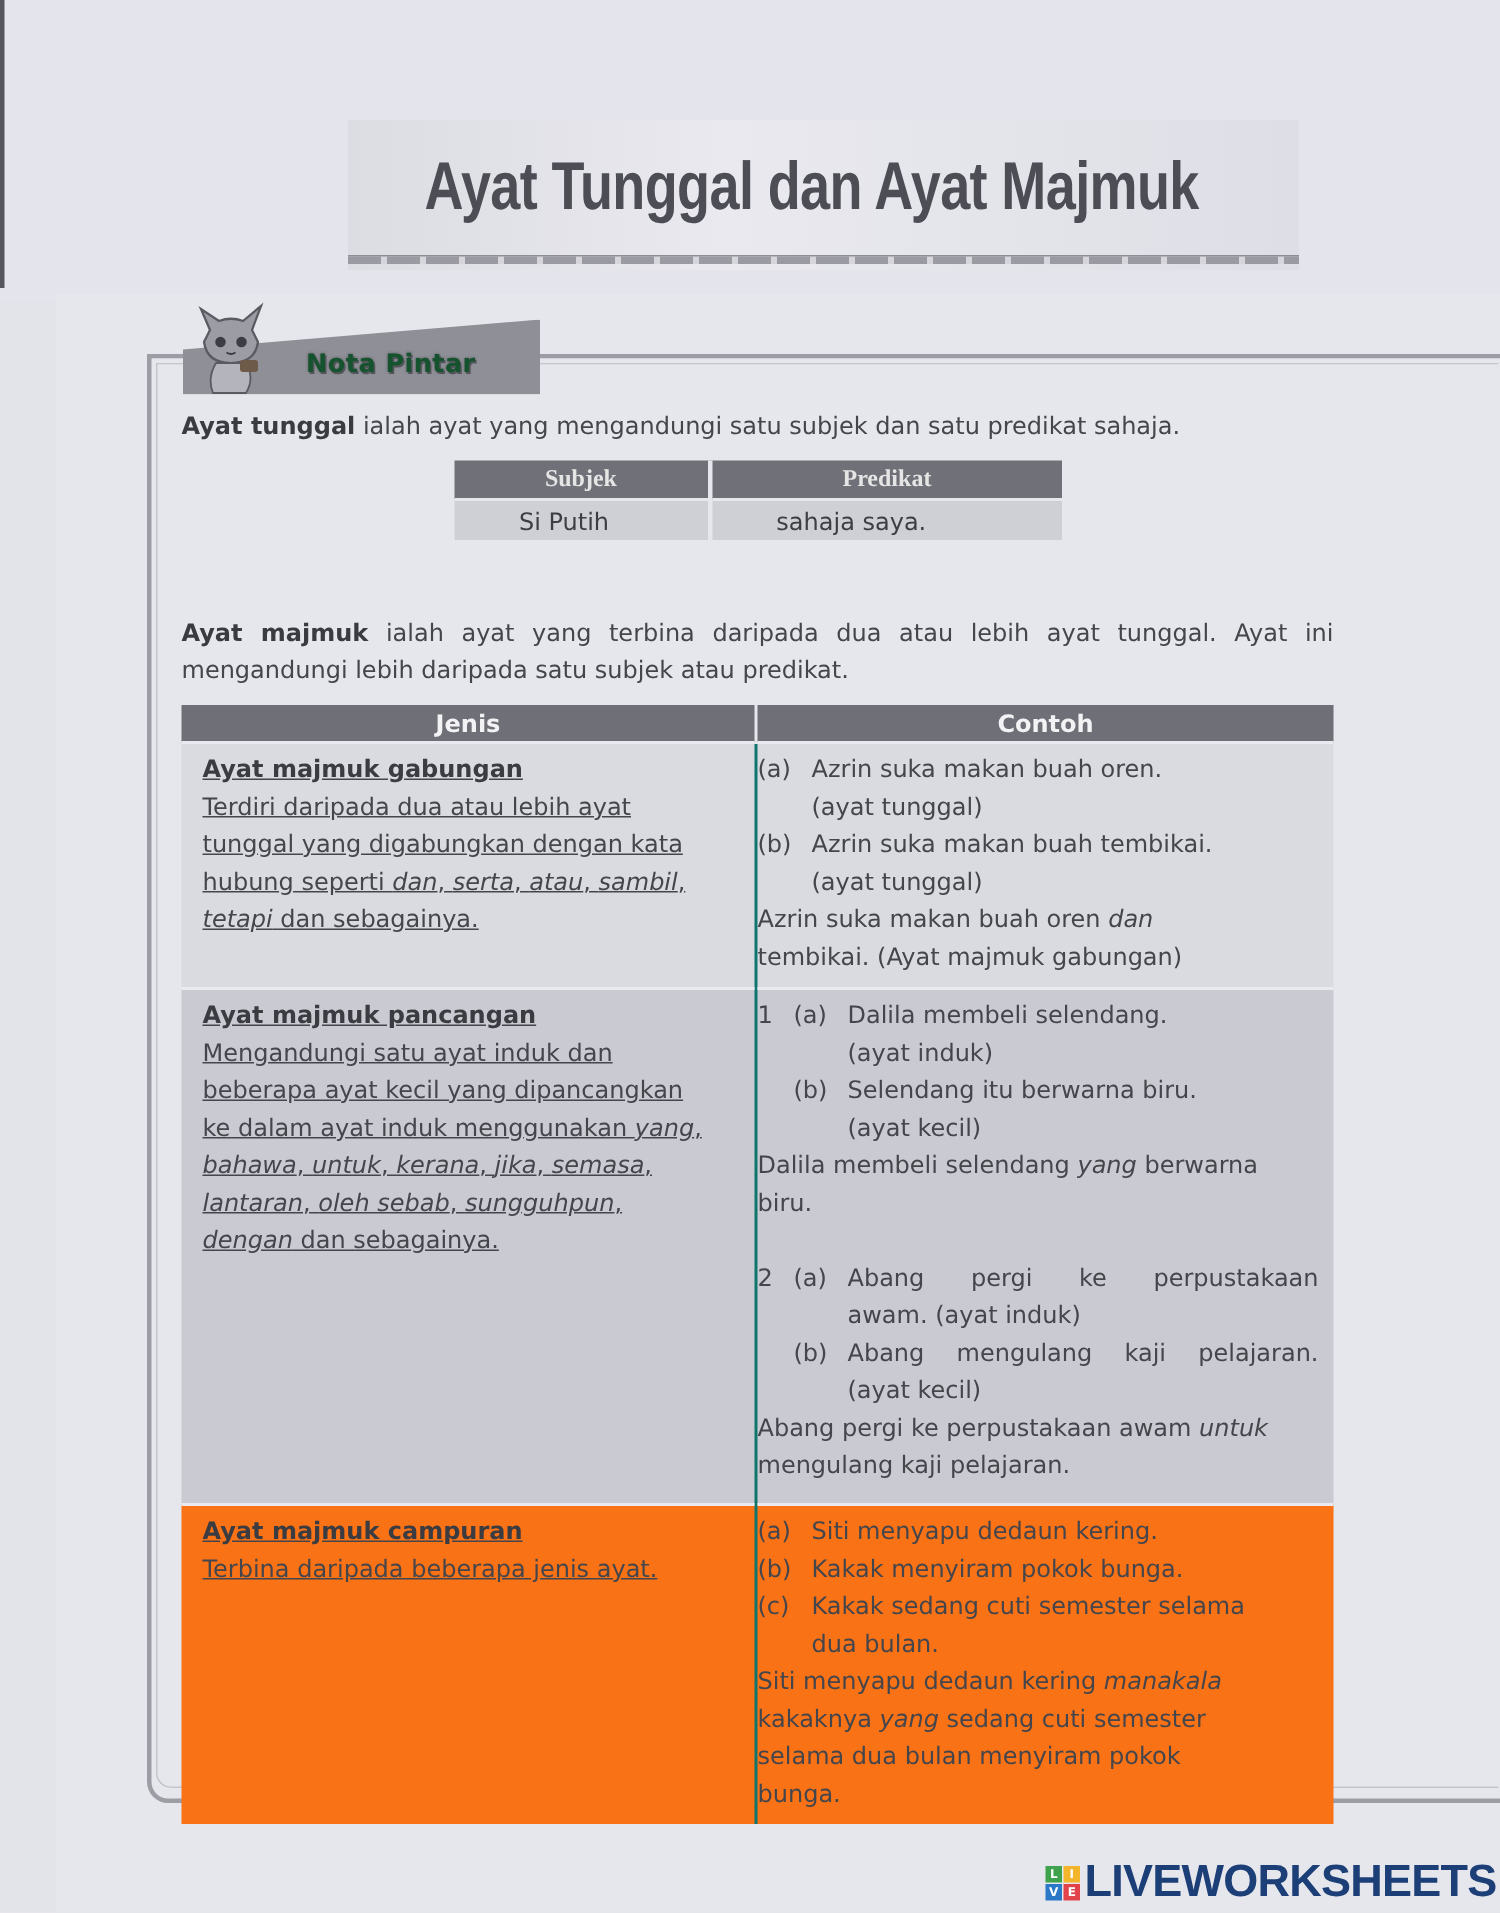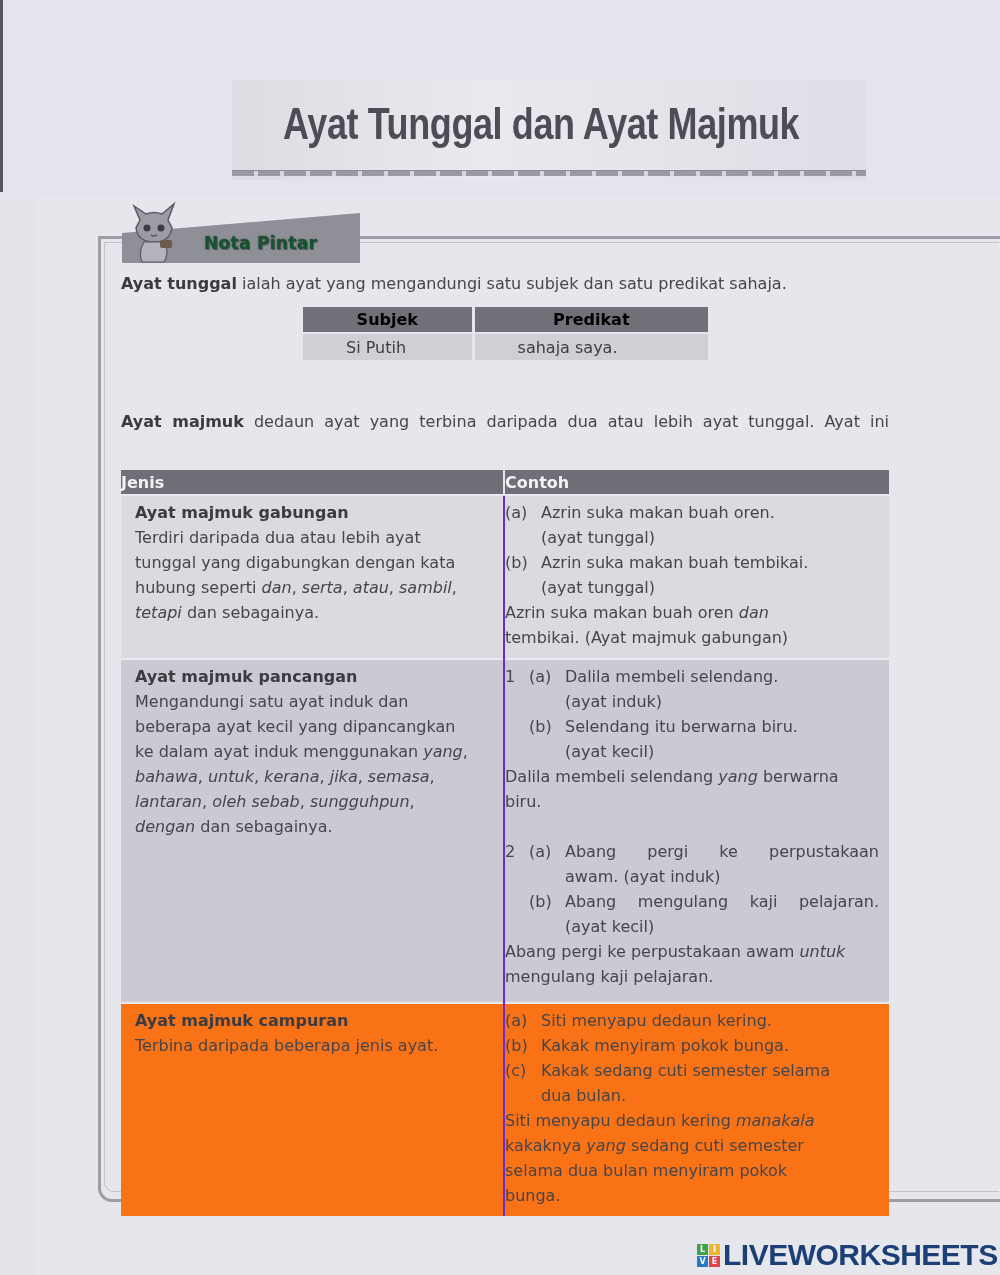--- a/index.html
+++ b/index.html
@@ -48,43 +48,43 @@
     text-shadow:0 0 2px #55555c,1px 1px 0 #55555c;
   }
   .cat { position:absolute; left:124px; top:198px; width:60px; height:66px; }
 
   .para { position:absolute; left:121px; font-size:16px; line-height:25px; color:#45454c; }
   .para b { color:#3a3a41;margin-top:47px; }
 
   table { border-collapse:collapse; }
   .small-table { position:absolute; left:303px; top:307px; width:405px; }
   .small-table th {
-    background:#707078; color:#000000; font-weight:bold; font-size:16px; height:25px;
-    padding:0; border-right:3px solid #e6e6ed; text-align:center;
+    background:#707078; color:#e5e5e5; font-weight:bold; font-size:16px; height:25px;
+    padding:0; border-right:3px solid #e6e6ed; text-align:center;font-family:Liberation Serif, serif;
   }
   .small-table td {
     font-size:16px; height:26px; padding:0 0 0 15px; border-right:3px solid #e6e6ed;
     border-top:2px solid #e6e6ed;
   }
   .small-table tr.r1 td { background:#dcdce3; }
   .small-table tr.r2 td { background:#cfcfd6;padding-left:43px; }
   .small-table th:last-child, .small-table td:last-child { border-right:none; }
 
   .big-table { position:absolute; left:121px; top:470px; width:768px; }
   .big-table th {
     background:#6f6f77; color:#f3f3f6; font-weight:bold; font-size:16px; height:24px;
-    padding:0; text-align:left;
+    padding:0; text-align:center;
   }
   .big-table th:first-child { width:382px; border-right:2px solid #e6e6ed; }
   .big-table td {
     vertical-align:top; font-size:16px; line-height:25px; color:#45454c;
     padding:4px 10px 8px 14px;
     border-top:2px solid #e9e9ef;
   }
-  .big-table td:first-child { border-right:2px solid #6d28d9; }
+  .big-table td:first-child { border-right:2px solid #0f766e;text-decoration:underline; }
   .row-g td { background:#dadae1; height:142px; }
   .row-p td { background:#cacad2; height:330px; }
   .row-c td { background:#f97316; height:190px; }
   .big-table td.right { padding-left:0; }
   .h { font-weight:bold; color:#3b3b42; }
   i { font-style:italic;margin-top:17px; }
   .ex { display:flex; }
   .ex .lbl { width:36px; flex:none; }
   .ex .num { width:24px; flex:none; }
   .ex .indent { width:60px; flex:none; }
@@ -131,21 +131,22 @@
     <th>Predikat</th>
   </tr>
   <tr class="r2">
     <td>Si Putih</td>
     <td>sahaja saya.</td>
   </tr>
 </tbody>
   </table>
 
 <div class="para" style="top:409px; width:768px;">
-  <div class="just"><b>Ayat majmuk</b><span> dedaun ayat yang terbina daripada dua atau lebih ayat tunggal. Ayat ini</span></div>
+  <div class="just"><b>Ayat majmuk</b><span> ialah ayat yang terbina daripada dua atau lebih ayat tunggal. Ayat ini</span></div>
+  <div>mengandungi lebih daripada satu subjek atau predikat.</div>
 </div>
 
 <table class="big-table">
   <tbody>
       <tr>
     <th>Jenis</th>
     <th>Contoh</th>
   </tr>
 
   <tr class="row-g">

